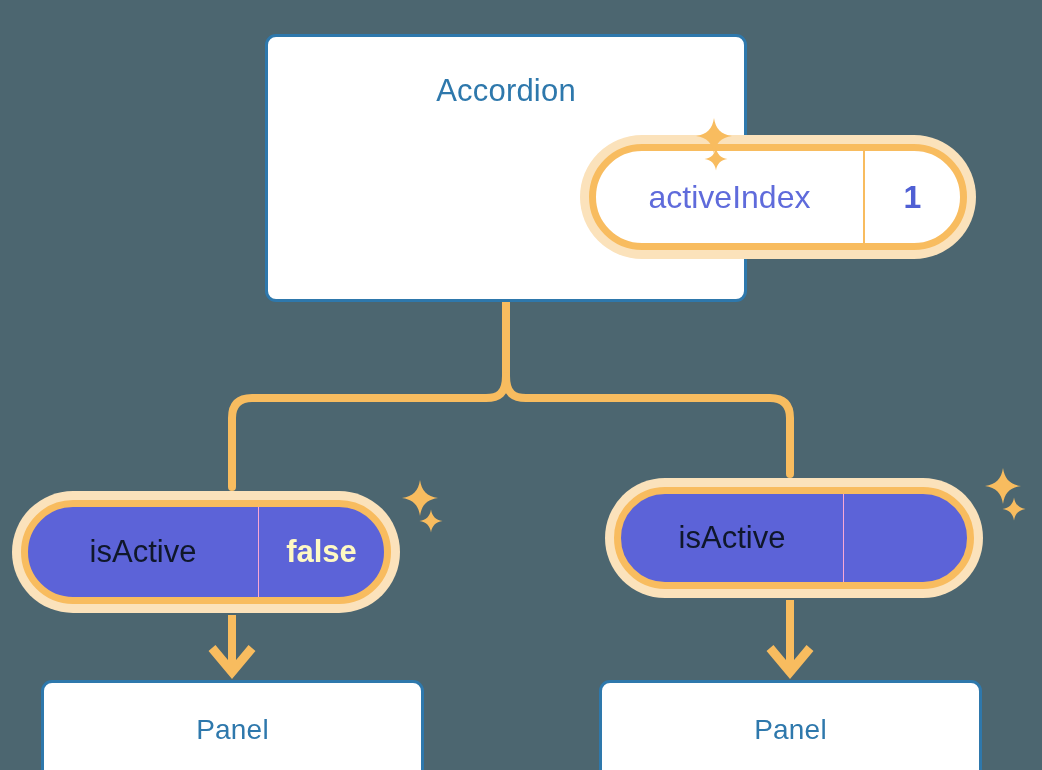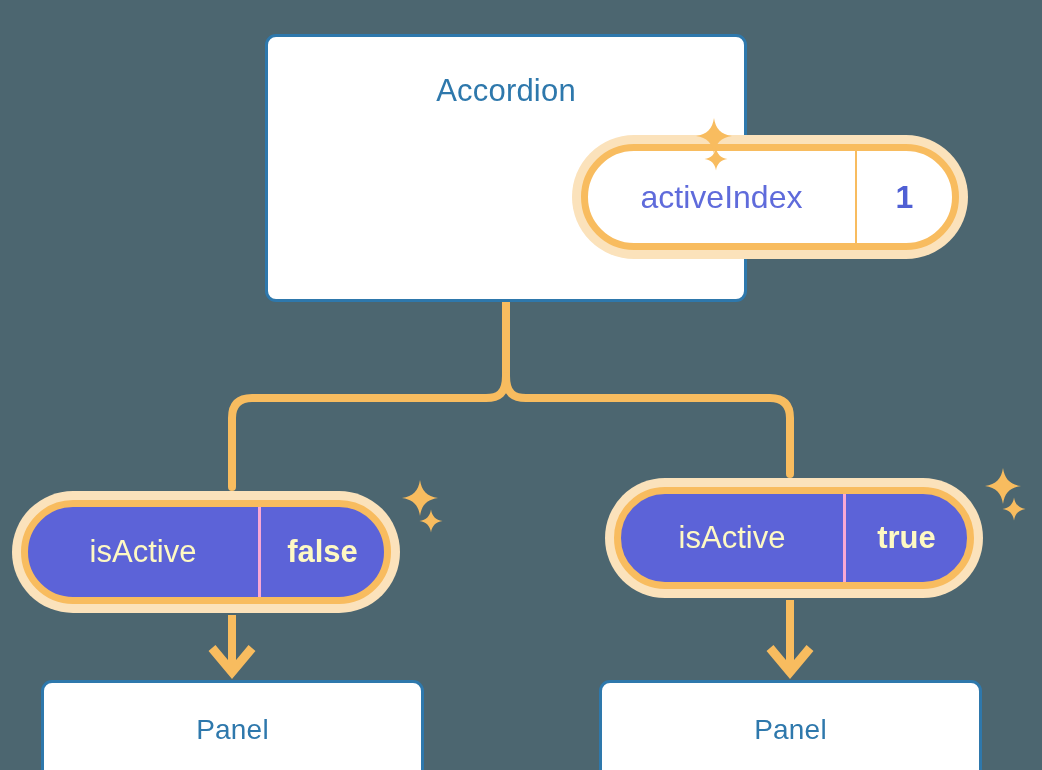--- a/index.html
+++ b/index.html
@@ -103,21 +103,21 @@
     display: flex;
     align-items: center;
     justify-content: center;
     white-space: nowrap;
   }
   .pill-key { flex: none; }
   .pill-val { flex: 1 1 auto; }
 
   
   #pill-top {
-    left: 304px;
+    left: 312px;
     top: 98px;
     width: 396px;
     height: 124px;
   }
   #pill-top .pill {
     background: #ffffff;
   }
   #pill-top .pill-key {
     width: 267px;
     color: #5f6bdb;
@@ -129,23 +129,23 @@
     font-size: 32px;
     font-weight: 700;
   }
 
   
   .pill-state .pill {
     background: #5c63d8;
     border-color: #f8bc5f;
   }
   .pill-state .pill-key {
-    color: #fef9c3;
+    color: #0f172a;
     font-size: 31px;
-    border-right: 3px solid #f9a8d4;
+    border-right: 1px solid #f9a8d4;
   }
   .pill-state .pill-val {
     color: #fef9c3;
     font-size: 31px;
     font-weight: 700;
   }
 
   #pill-left {
     left: 12px;
     top: 459px;
@@ -233,21 +233,20 @@
   <div class="sparkle" style="left:418px; top:476px;">
     <svg width="26" height="26" viewBox="0 0 26 26">
       <path d="M13 1.5 C14 8.2 17.8 12 24.5 13 C17.8 14 14 17.8 13 24.5
                C12 17.8 8.2 14 1.5 13 C8.2 12 12 8.2 13 1.5 Z" fill="#f8bc5f"></path>
     </svg>
   </div>
 
   <div class="pill-wrap pill-state" id="pill-right">
     <div class="pill">
       <div class="pill-key">isActive</div>
-      <div class="pill-val">true</div>
     </div>
   </div>
   <div class="sparkle" style="left:983px; top:434px;">
     <svg width="40" height="40" viewBox="0 0 40 40">
       <path d="M20 2 C21.6 13 27 18.4 38 20 C27 21.6 21.6 27 20 38
                C18.4 27 13 21.6 2 20 C13 18.4 18.4 13 20 2 Z" fill="#f8bc5f"></path>
     </svg>
   </div>
   <div class="sparkle" style="left:1001px; top:464px;">
     <svg width="26" height="26" viewBox="0 0 26 26">

